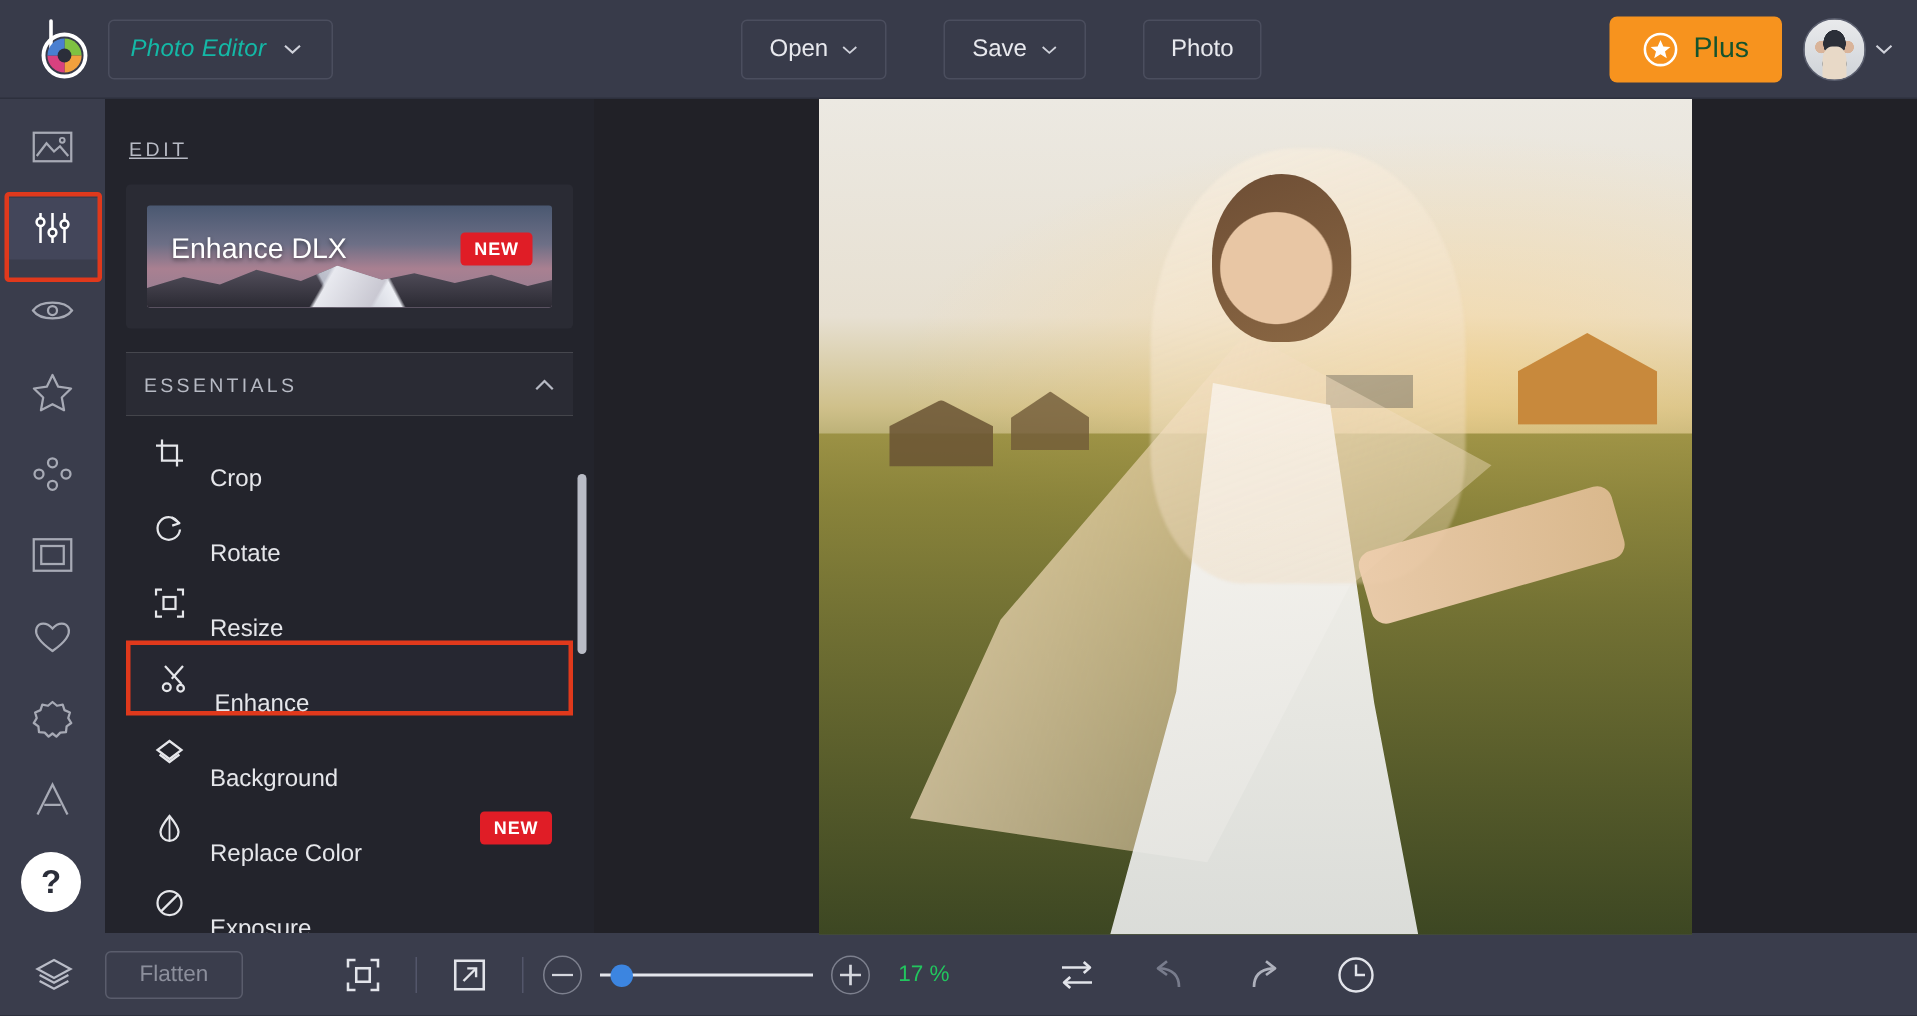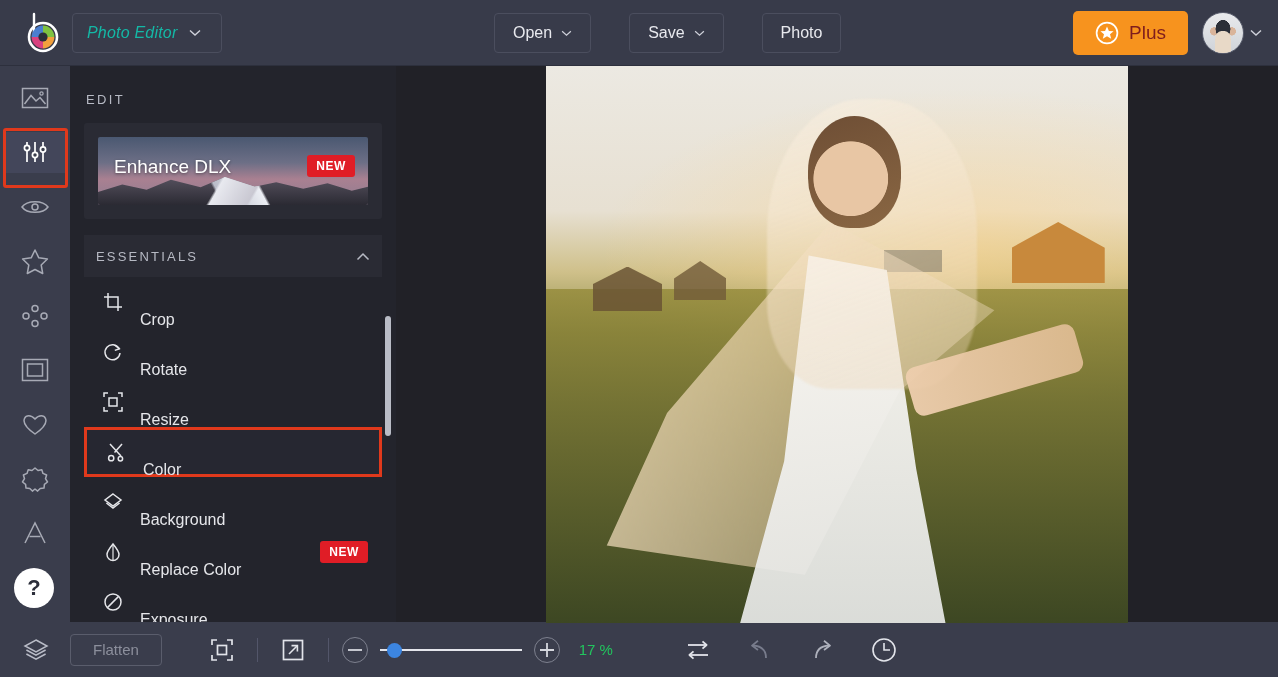--- a/index.html
+++ b/index.html
@@ -42,21 +42,21 @@
     padding: 0 18px; color: #e8e9ee; font-size: 16px; cursor: pointer;
     background: transparent;
   }
   .right-zone {
     position: absolute; right: 16px; top: 0; height: 66px;
     display: flex; align-items: center; gap: 14px;
   }
   .plus-btn {
     height: 44px; background: #f7931e; border-radius: 5px;
     display: flex; align-items: center; gap: 10px;
-    padding: 0 22px; color: #7f1d1d; font-size: 19px; cursor: pointer;
+    padding: 0 22px; color: #14532d; font-size: 19px; cursor: pointer;
   }
   .avatar-wrap { display: flex; align-items: center; gap: 6px; cursor: pointer; }
   .avatar {
     width: 42px; height: 42px; border-radius: 50%;
     background:
       radial-gradient(circle at 50% 74%, #3c4a58 0 22%, transparent 23%),
       radial-gradient(ellipse at 50% 40%, #2b2f38 0 26%, transparent 27%),
       radial-gradient(circle at 28% 46%, #d9b49a 0 11%, transparent 12%),
       radial-gradient(circle at 72% 46%, #d9b49a 0 11%, transparent 12%),
       linear-gradient(#e9eaec, #cfd3d8);
@@ -96,20 +96,21 @@
   }
 
   
   .panel {
     width: 326px; flex: 0 0 326px; background: #23242c;
     position: relative; overflow: hidden;
   }
   .panel-title {
     color: #b7bac4; font-size: 13px; letter-spacing: 2.4px;
     padding: 26px 0 16px 16px;
+    text-decoration: underline;
   }
   .promo-card {
     margin: 0 14px; background: #2a2b34; border-radius: 3px; padding: 14px;
   }
   .promo-banner {
     height: 68px; border-radius: 2px; position: relative; overflow: hidden;
     background:
       linear-gradient(180deg,#4a5871 0%, #6d6f86 38%, #a98091 62%, #8e7d92 100%);
   }
   .promo-banner .mtn {
@@ -221,21 +222,21 @@
     height: 55px; flex: 0 0 55px; background: #3a3d4c;
     display: flex; align-items: center; padding-left: 14px; gap: 0;
   }
   .bb-icon {
     width: 44px; height: 40px; display: flex; align-items: center; justify-content: center;
     cursor: pointer;
   }
   .flatten-btn {
     height: 32px; border: 1px solid #5a5d6c; border-radius: 4px;
     display: flex; align-items: center; padding: 0 22px;
-    color: #8c8f9c; font-size: 15px; margin-left: 12px; margin-right: 38px;
+    color: #8c8f9c; font-size: 15px; margin-left: 12px; margin-right: 58px;
     cursor: pointer;
   }
   .bb-sep { width: 1px; height: 24px; background: #53566a; margin: 0 13px; }
   .zoom-circle {
     width: 26px; height: 26px; border-radius: 50%; border: 1px solid #7d808e;
     display: flex; align-items: center; justify-content: center; cursor: pointer;
     color: #d5d7de;
   }
   .slider {
     width: 142px; height: 14px; position: relative; margin: 0 12px; cursor: pointer;
@@ -470,21 +471,21 @@
 
           <div class="menu-item highlight">
             <span class="mi-icon">
               <svg width="20" height="20" viewBox="0 0 20 20">
                   <path d="M4 2 L15 14" stroke="#e5e6ea" stroke-width="1.5" fill="none"></path>
                   <path d="M16 2 L8.5 10.5" stroke="#e5e6ea" stroke-width="1.5" fill="none"></path>
                   <circle cx="5.2" cy="16.2" r="2.6" stroke="#e5e6ea" stroke-width="1.5" fill="none"></circle>
                   <circle cx="14.4" cy="16.8" r="2.2" stroke="#e5e6ea" stroke-width="1.5" fill="none"></circle>
                 </svg>
             </span>
-            <span class="mi-label">Color</span>
+            <span class="mi-label">Enhance</span>
           </div>
 
           <div class="menu-item">
             <span class="mi-icon">
               <svg width="20" height="20" viewBox="0 0 20 20">
                   <path d="M10 2 L18 8 L10 14 L2 8 Z" stroke="#e5e6ea" stroke-width="1.5" fill="none"></path>
                   <path d="M3.4 11 L10 16 L16.6 11" stroke="#e5e6ea" stroke-width="1.5" fill="none"></path>
                 </svg>
             </span>
             <span class="mi-label">Background</span>

